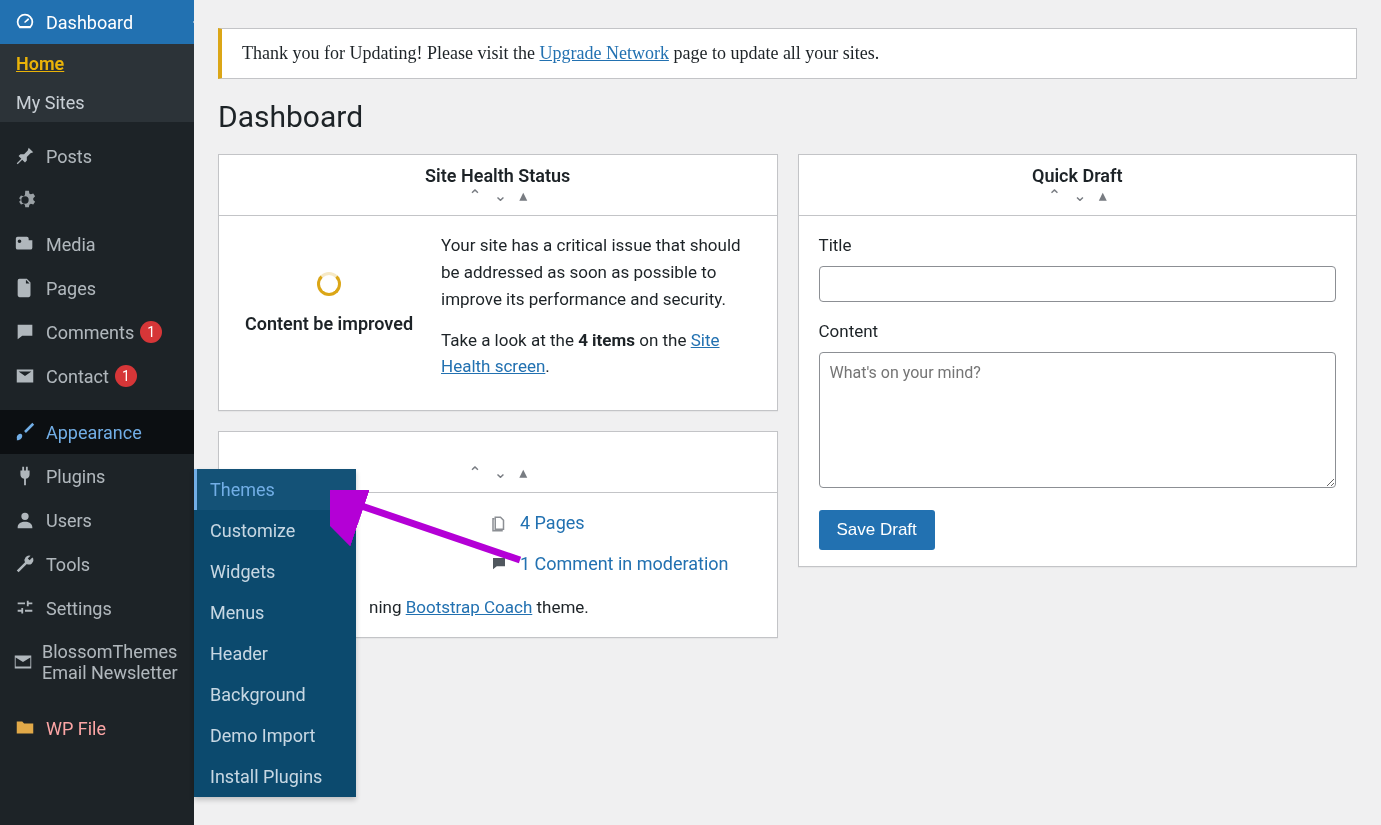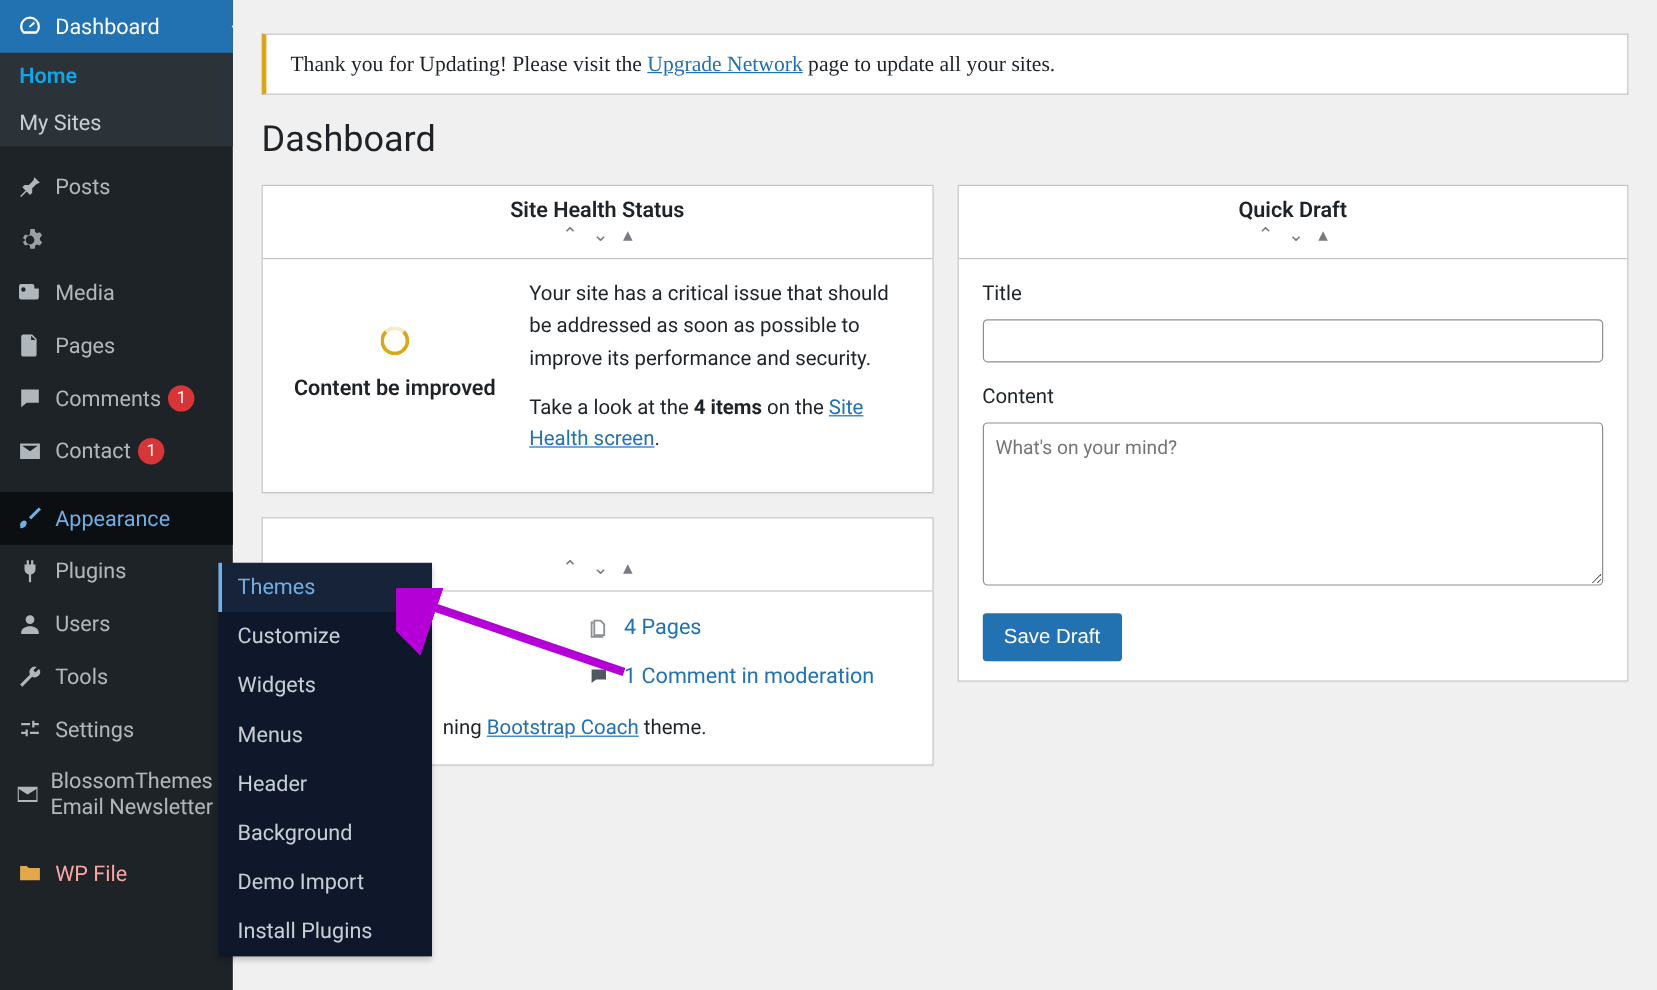--- a/index.html
+++ b/index.html
@@ -6,23 +6,23 @@
 body { font-family: -apple-system, BlinkMacSystemFont, "Segoe UI", Roboto, sans-serif; background: #f0f0f1; color: #1d2327; width: 1381px; height: 825px; overflow: hidden; position: relative; }
 .layout { display: flex; height: 100%; }
 .sidebar { width: 194px; background: #1d2327; color: #f0f0f1; flex-shrink: 0; }
 .sidebar-item { display: flex; align-items: center; padding: 11px 12px; font-size: 18px; cursor: pointer; color: rgba(240,246,252,0.7); position: relative; }
 .sidebar-item.current { background: #2271b1; color: #fff; }
 .sidebar-item.current::after { content: ""; position: absolute; right: -9px; top: 50%; transform: translateY(-50%); border: 10px solid transparent; border-right-color: #f0f0f1; }
 .sidebar-item.open { color: #72aee6; background: #0c0f12; }
 .sidebar-icon { width: 26px; display: inline-flex; justify-content: center; margin-right: 8px; }
 .sidebar-sub { background: #2c3338; }
 .sidebar-sub-item { padding: 9px 16px; font-size: 18px; cursor: pointer; color: rgba(240,246,252,0.8); }
-.sidebar-sub-item.active { color: #0ea5e9; font-weight: 600; }
+.sidebar-sub-item.active { color: #eab308; font-weight: 600; text-decoration: underline; }
 .badge { display: inline-flex; width: 22px; height: 22px; border-radius: 50%; background: #d63638; color: #fff; align-items: center; justify-content: center; font-size: 14px; margin-left: 6px; }
-.flyout { position: absolute; left: 182px; top: 469px; width: 178px; background: #0f172a; box-shadow: 0 3px 5px rgba(0,0,0,0.2); z-index: 100; }
+.flyout { position: absolute; left: 194px; top: 469px; width: 162px; background: #0c4a6e; box-shadow: 0 3px 5px rgba(0,0,0,0.2); z-index: 100; }
 .flyout-item { padding: 10px 16px; font-size: 18px; color: rgba(240,246,252,0.82); cursor: pointer; }
 .flyout-item.active { color: #72aee6; border-left: 3px solid #72aee6; background: rgba(114,174,230,0.08); padding-left: 13px; }
 .main { flex: 1; padding: 0 24px 24px 24px; overflow: auto; }
 .notice { background: #fff; border: 1px solid #c3c4c7; border-left: 4px solid #dba617; padding: 14px 20px; margin: 28px 0 20px 0; font-size: 18px; font-family: Liberation Serif, serif; }
 .notice a, .link { color: #2271b1; text-decoration: underline; cursor: pointer; }
 .page-title { font-size: 30px; font-weight: 400; margin: 4px 0 20px; }
 .columns { display: flex; gap: 20px; align-items: flex-start; }
 .col { width: 565px; display: flex; flex-direction: column; gap: 20px; }
 .panel { background: #fff; border: 1px solid #c3c4c7; box-shadow: 0 1px 1px rgba(0,0,0,0.04); }
 .panel-header { display: flex; justify-content: space-between; align-items: center; padding: 10px 14px; border-bottom: 1px solid #c3c4c7; flex-direction: column; }

